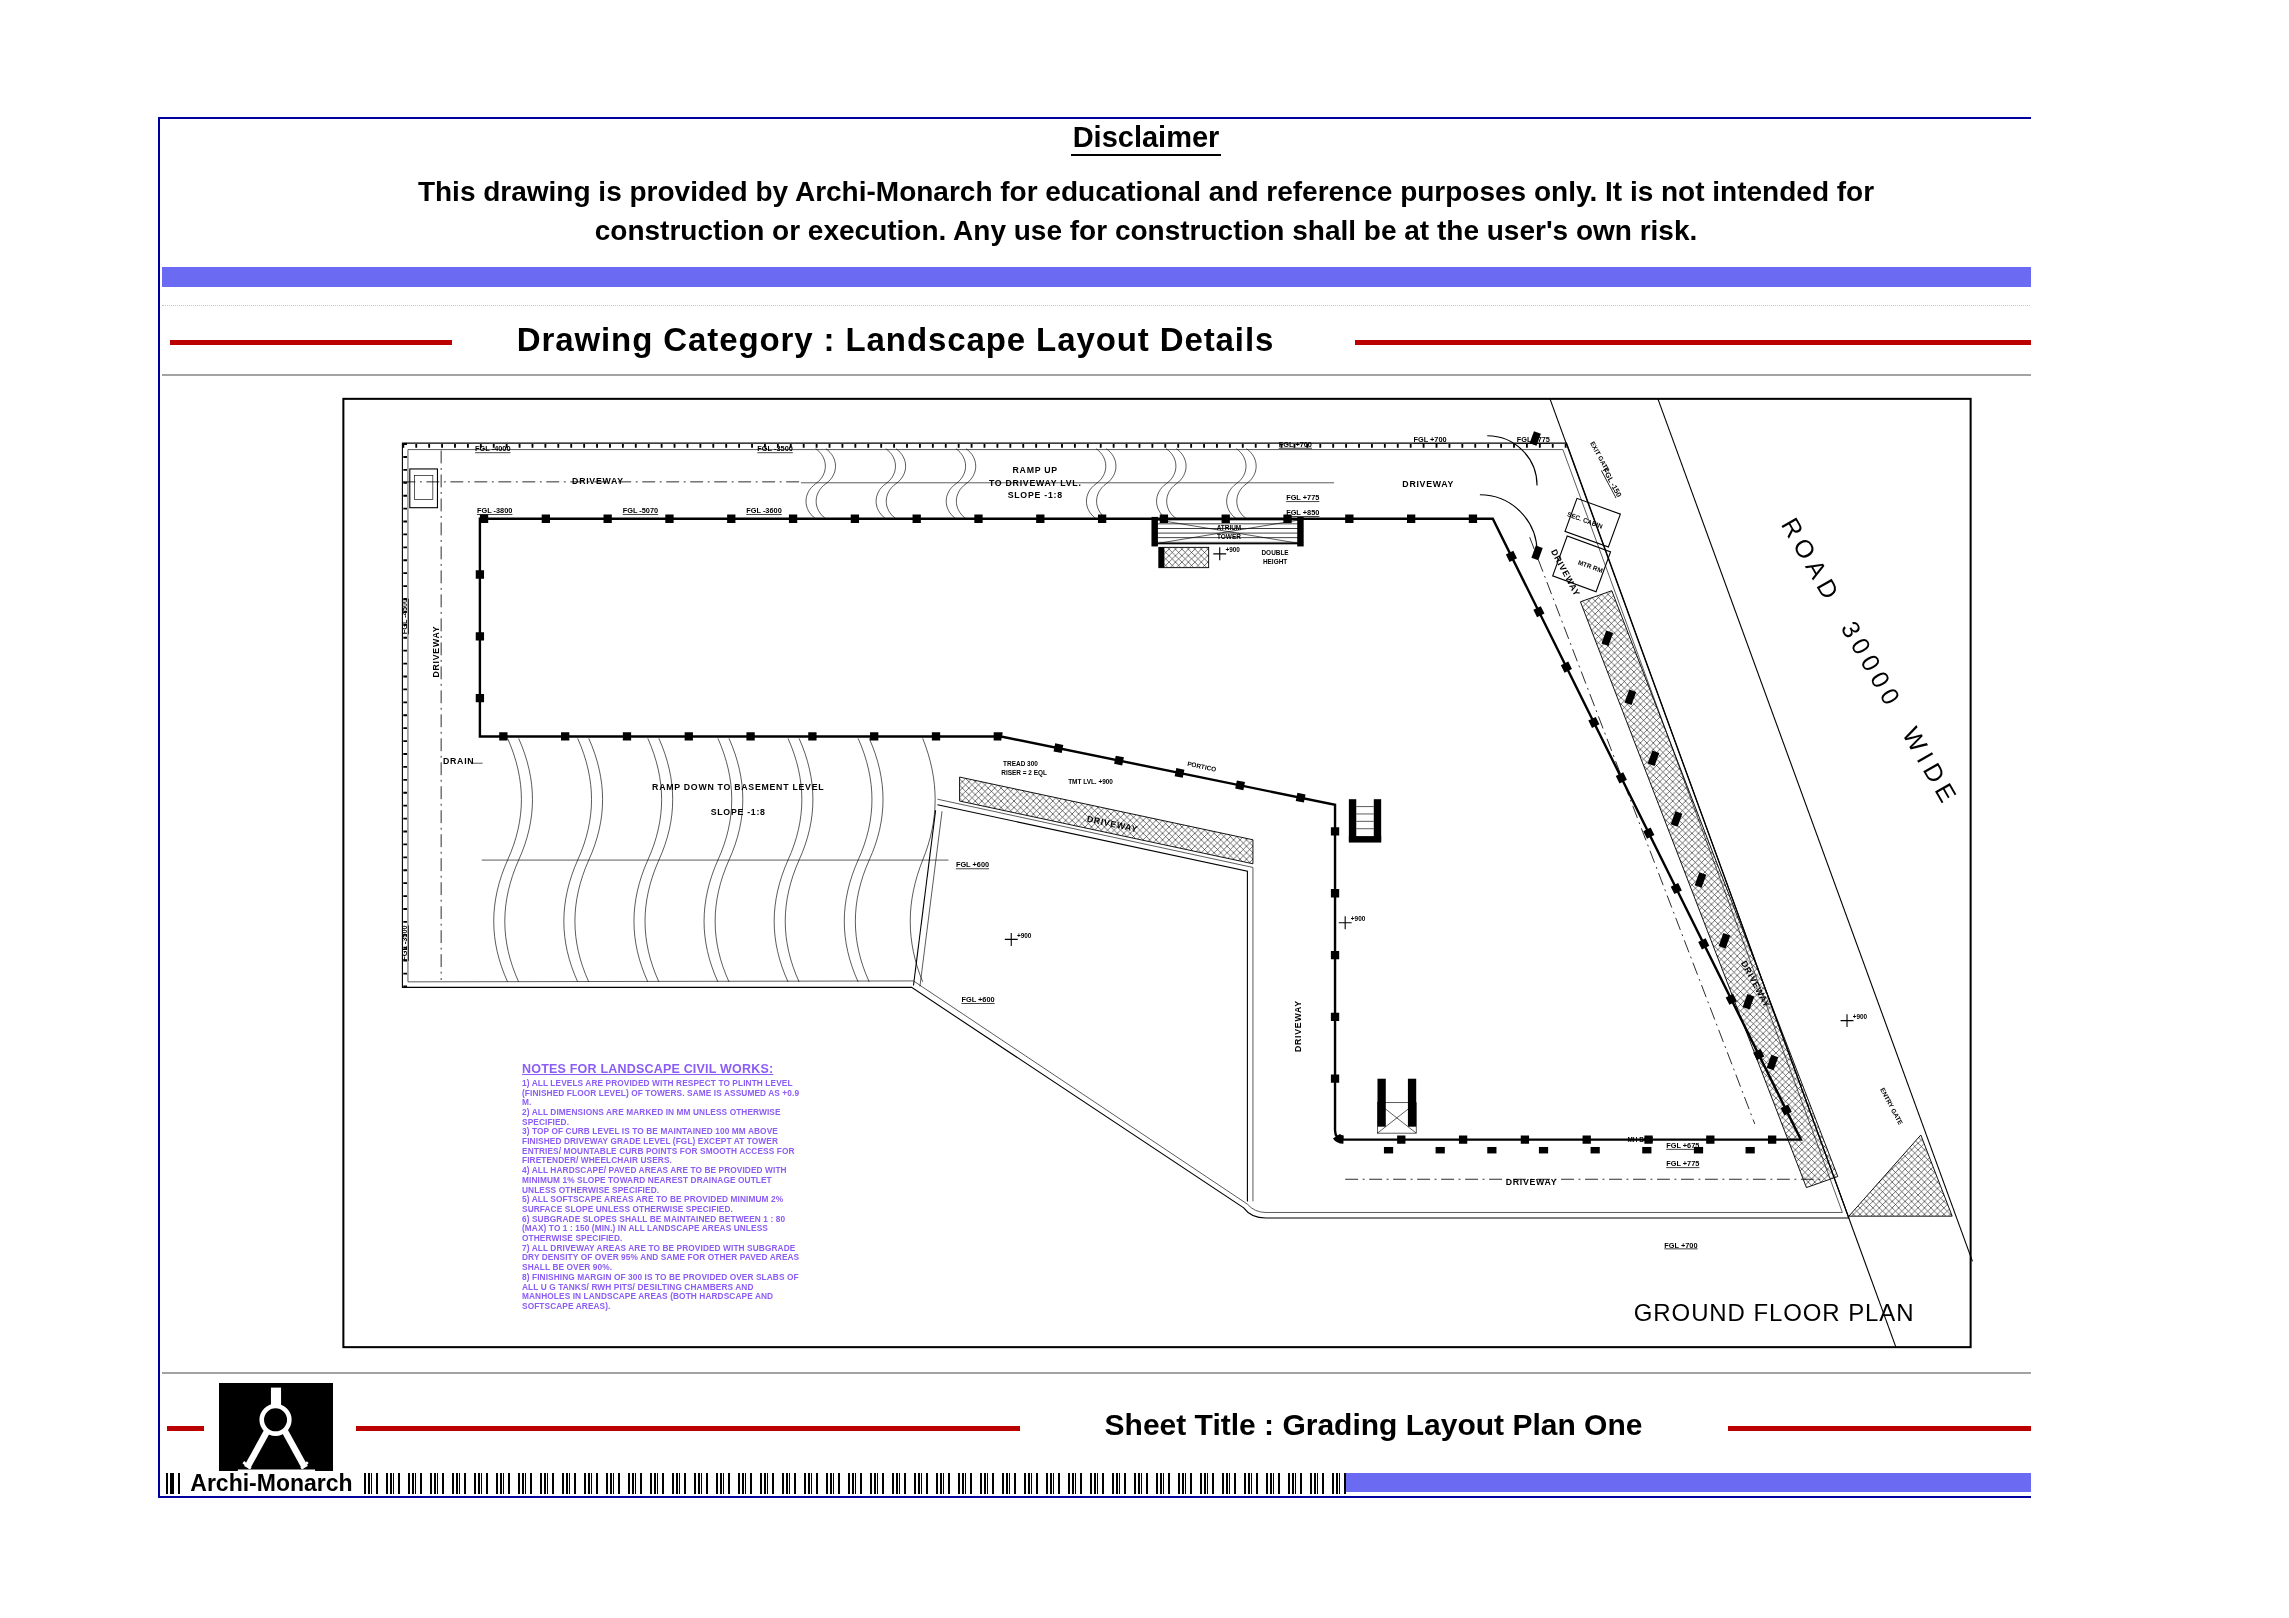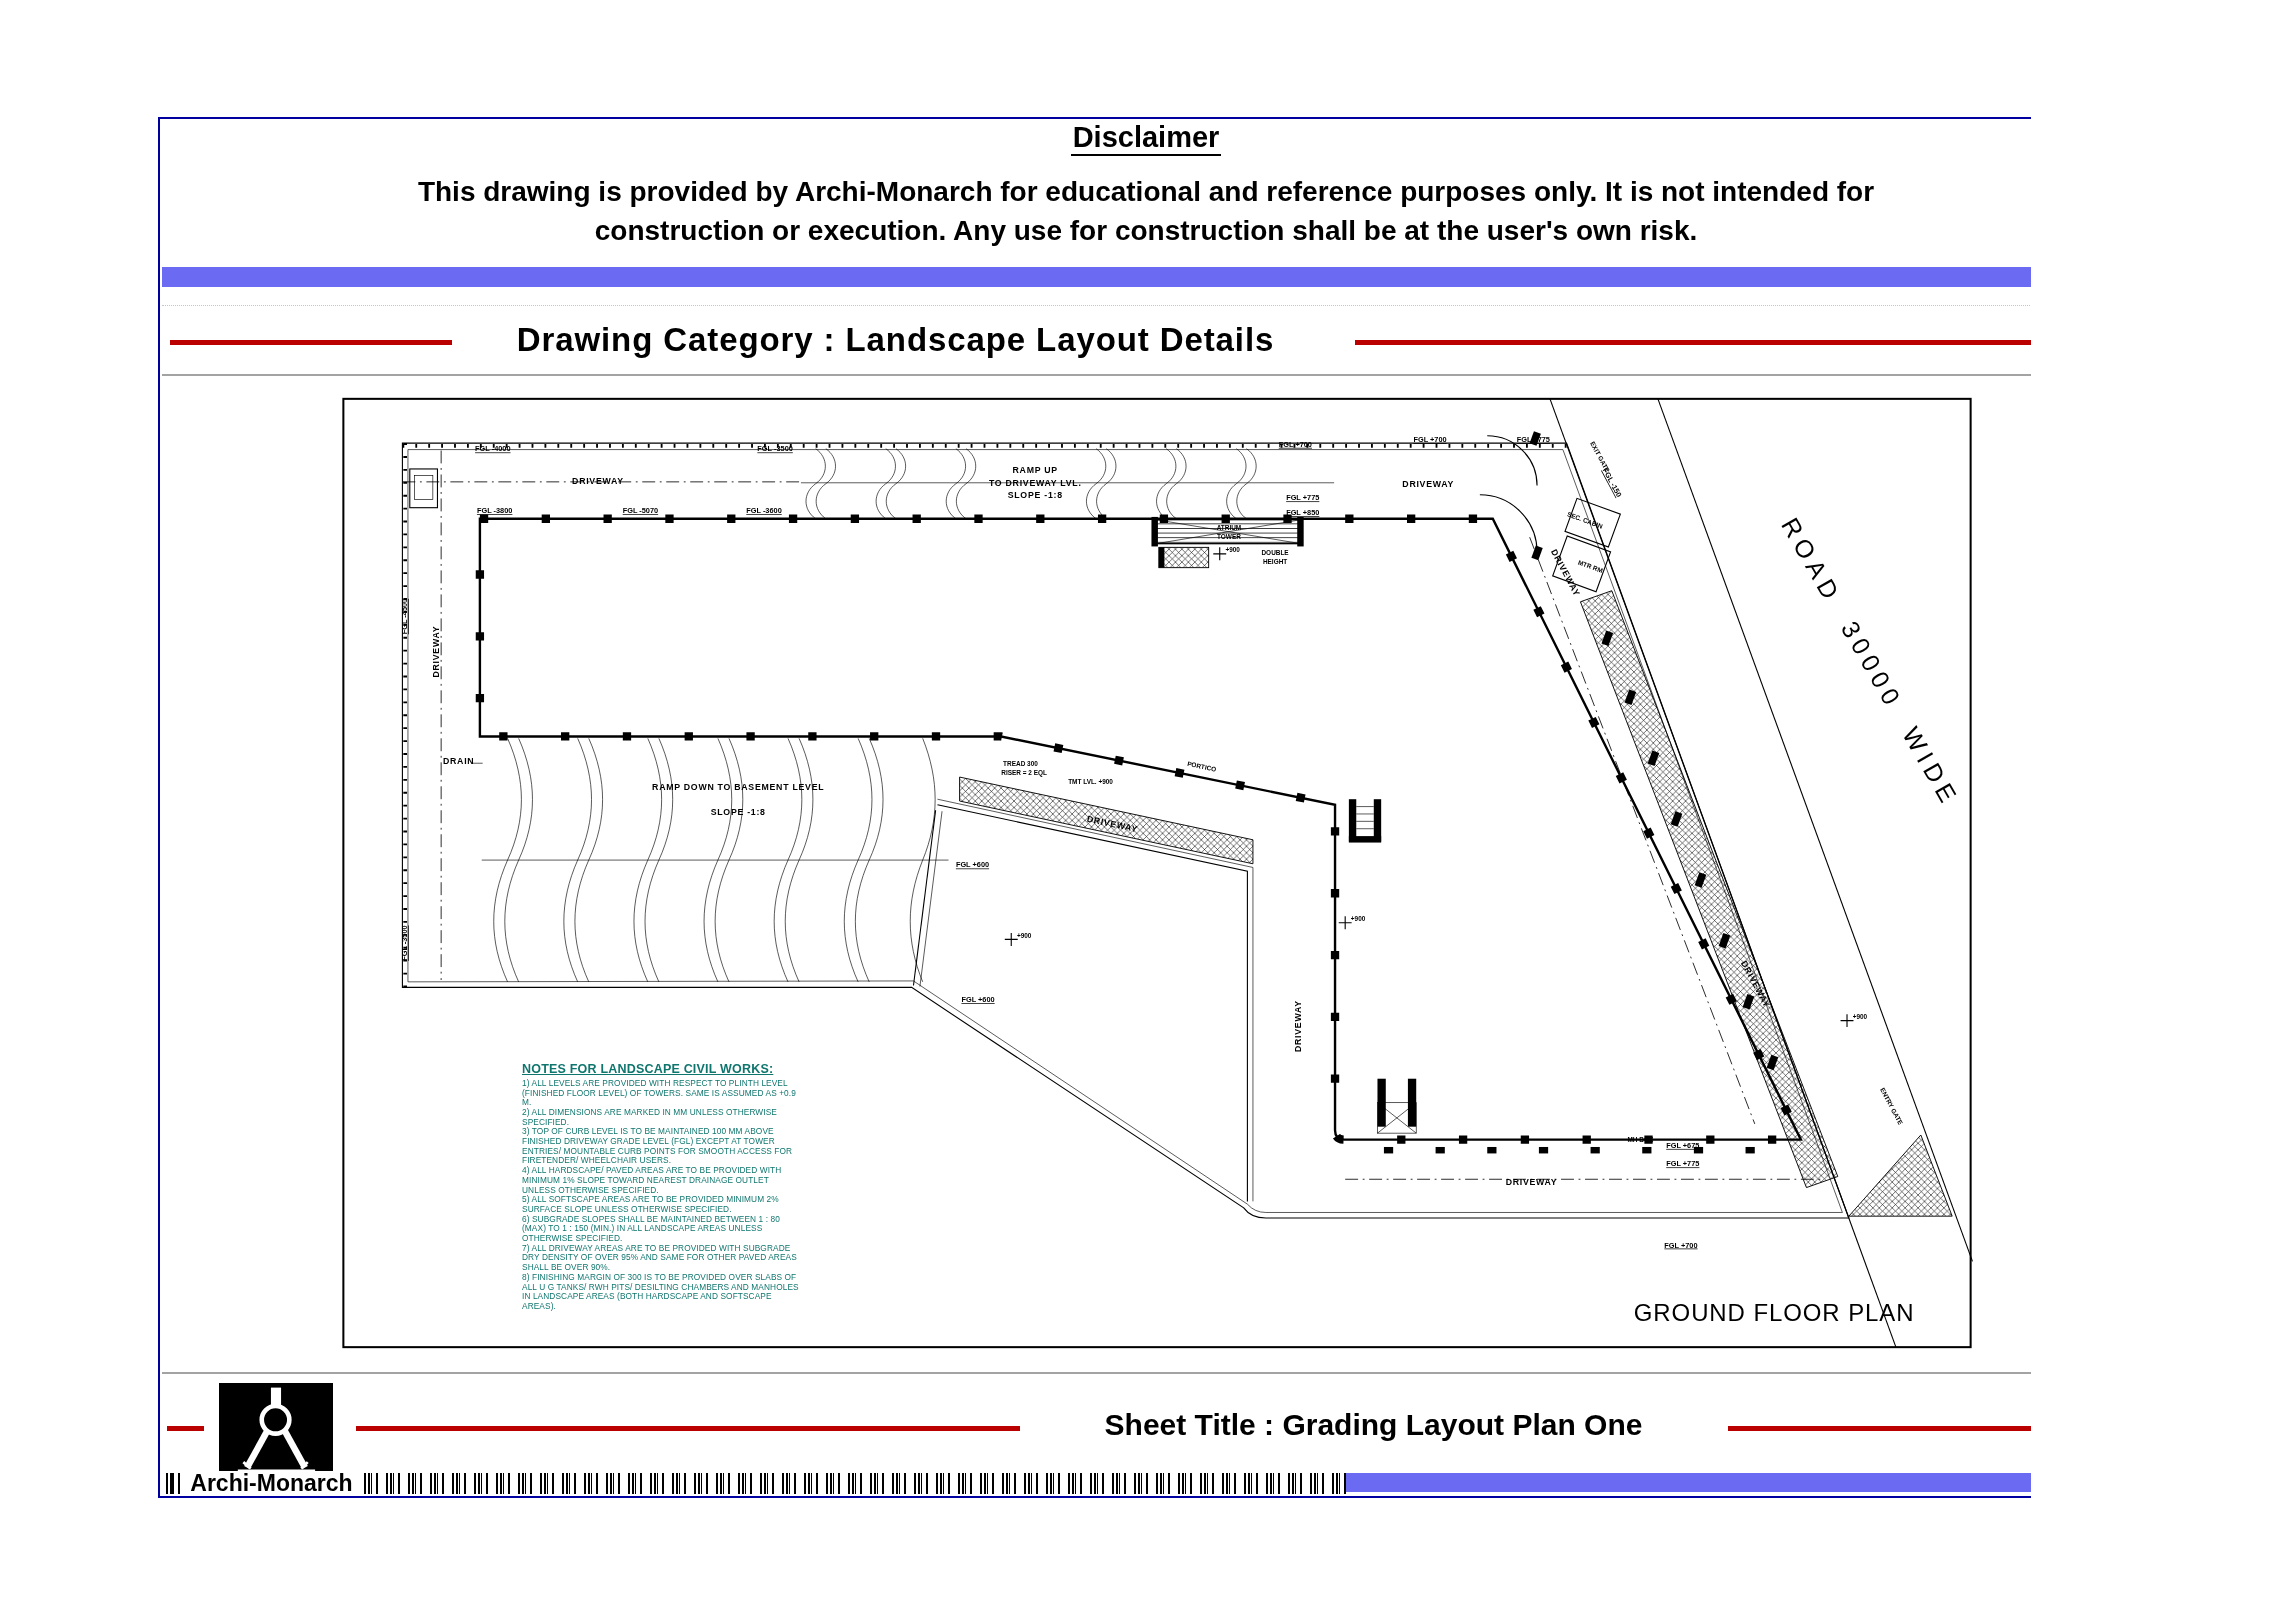--- a/index.html
+++ b/index.html
@@ -30,24 +30,24 @@
   .sheet-title{left:1022px;top:1408px;width:703px;text-align:center;
         font-size:30px;font-weight:bold;}
   .plan-wrap{left:341px;top:397px;width:1632px;height:952px;}
   .logo{left:219px;top:1383px;width:114px;height:92px;background:#000;}
   .barcode{left:166px;top:1473px;width:1180px;height:21px;
      background:repeating-linear-gradient(90deg,#000 0 1.8px,#fff 1.8px 3.7px,#000 3.7px 6.5px,#fff 6.5px 7.4px,
         #000 7.4px 8.3px,#fff 8.3px 12px,#000 12px 14px,#fff 14px 16.6px,#000 16.6px 17.5px,#fff 17.5px 22px);}
   .barcode-label{position:absolute;left:16px;top:-1.8px;background:#fff;padding:0 8.3px;
         font-size:23px;font-weight:bold;line-height:25px;white-space:nowrap;}
   .bar-bottom{left:1346px;top:1473px;width:774px;height:19.4px;}
-  .notes{left:522px;top:1061px;width:281px;color:#0f766e;}
+  .notes{left:522px;top:1061px;width:281px;color:#8b5cf6;}
   .notes-title{font-size:12.5px;font-weight:bold;text-decoration:underline;margin-bottom:2.8px;
         letter-spacing:0.2px;}
-  .note-item{font-size:8.3px;font-weight:normal;line-height:1.17;letter-spacing:0.1px;}
+  .note-item{font-size:8.3px;font-weight:bold;line-height:1.17;letter-spacing:0.1px;}
   
   .thick{stroke:#000;stroke-width:2.6;fill:none;}
   .cols{stroke:#000;stroke-width:9;fill:none;stroke-dasharray:9 58;}
   .thin{stroke:#000;stroke-width:1.2;fill:none;}
   .vthin{stroke:#000;stroke-width:0.7;fill:none;}
   .ticks{stroke:#000;stroke-width:4;fill:none;stroke-dasharray:2 12;}
   .dashdot{stroke:#000;stroke-width:0.9;fill:none;stroke-dasharray:14 5 2 5;}
   .xh{fill:url(#xh);stroke:#000;stroke-width:1;}
   .hh{fill:url(#hh);stroke:#000;stroke-width:1.4;}
   text{fill:#000;}

